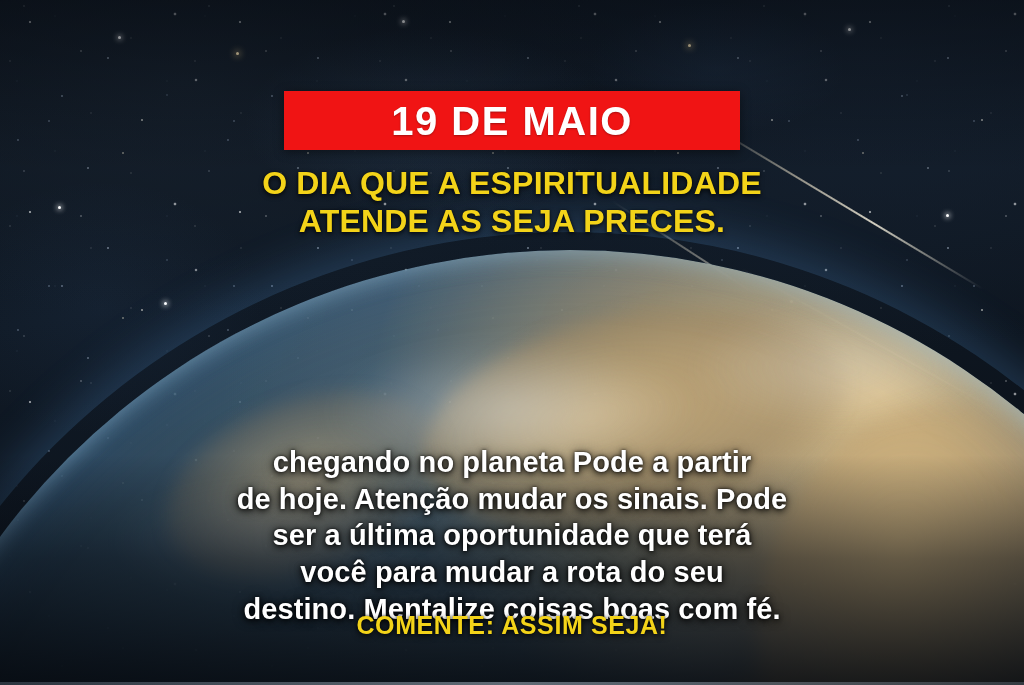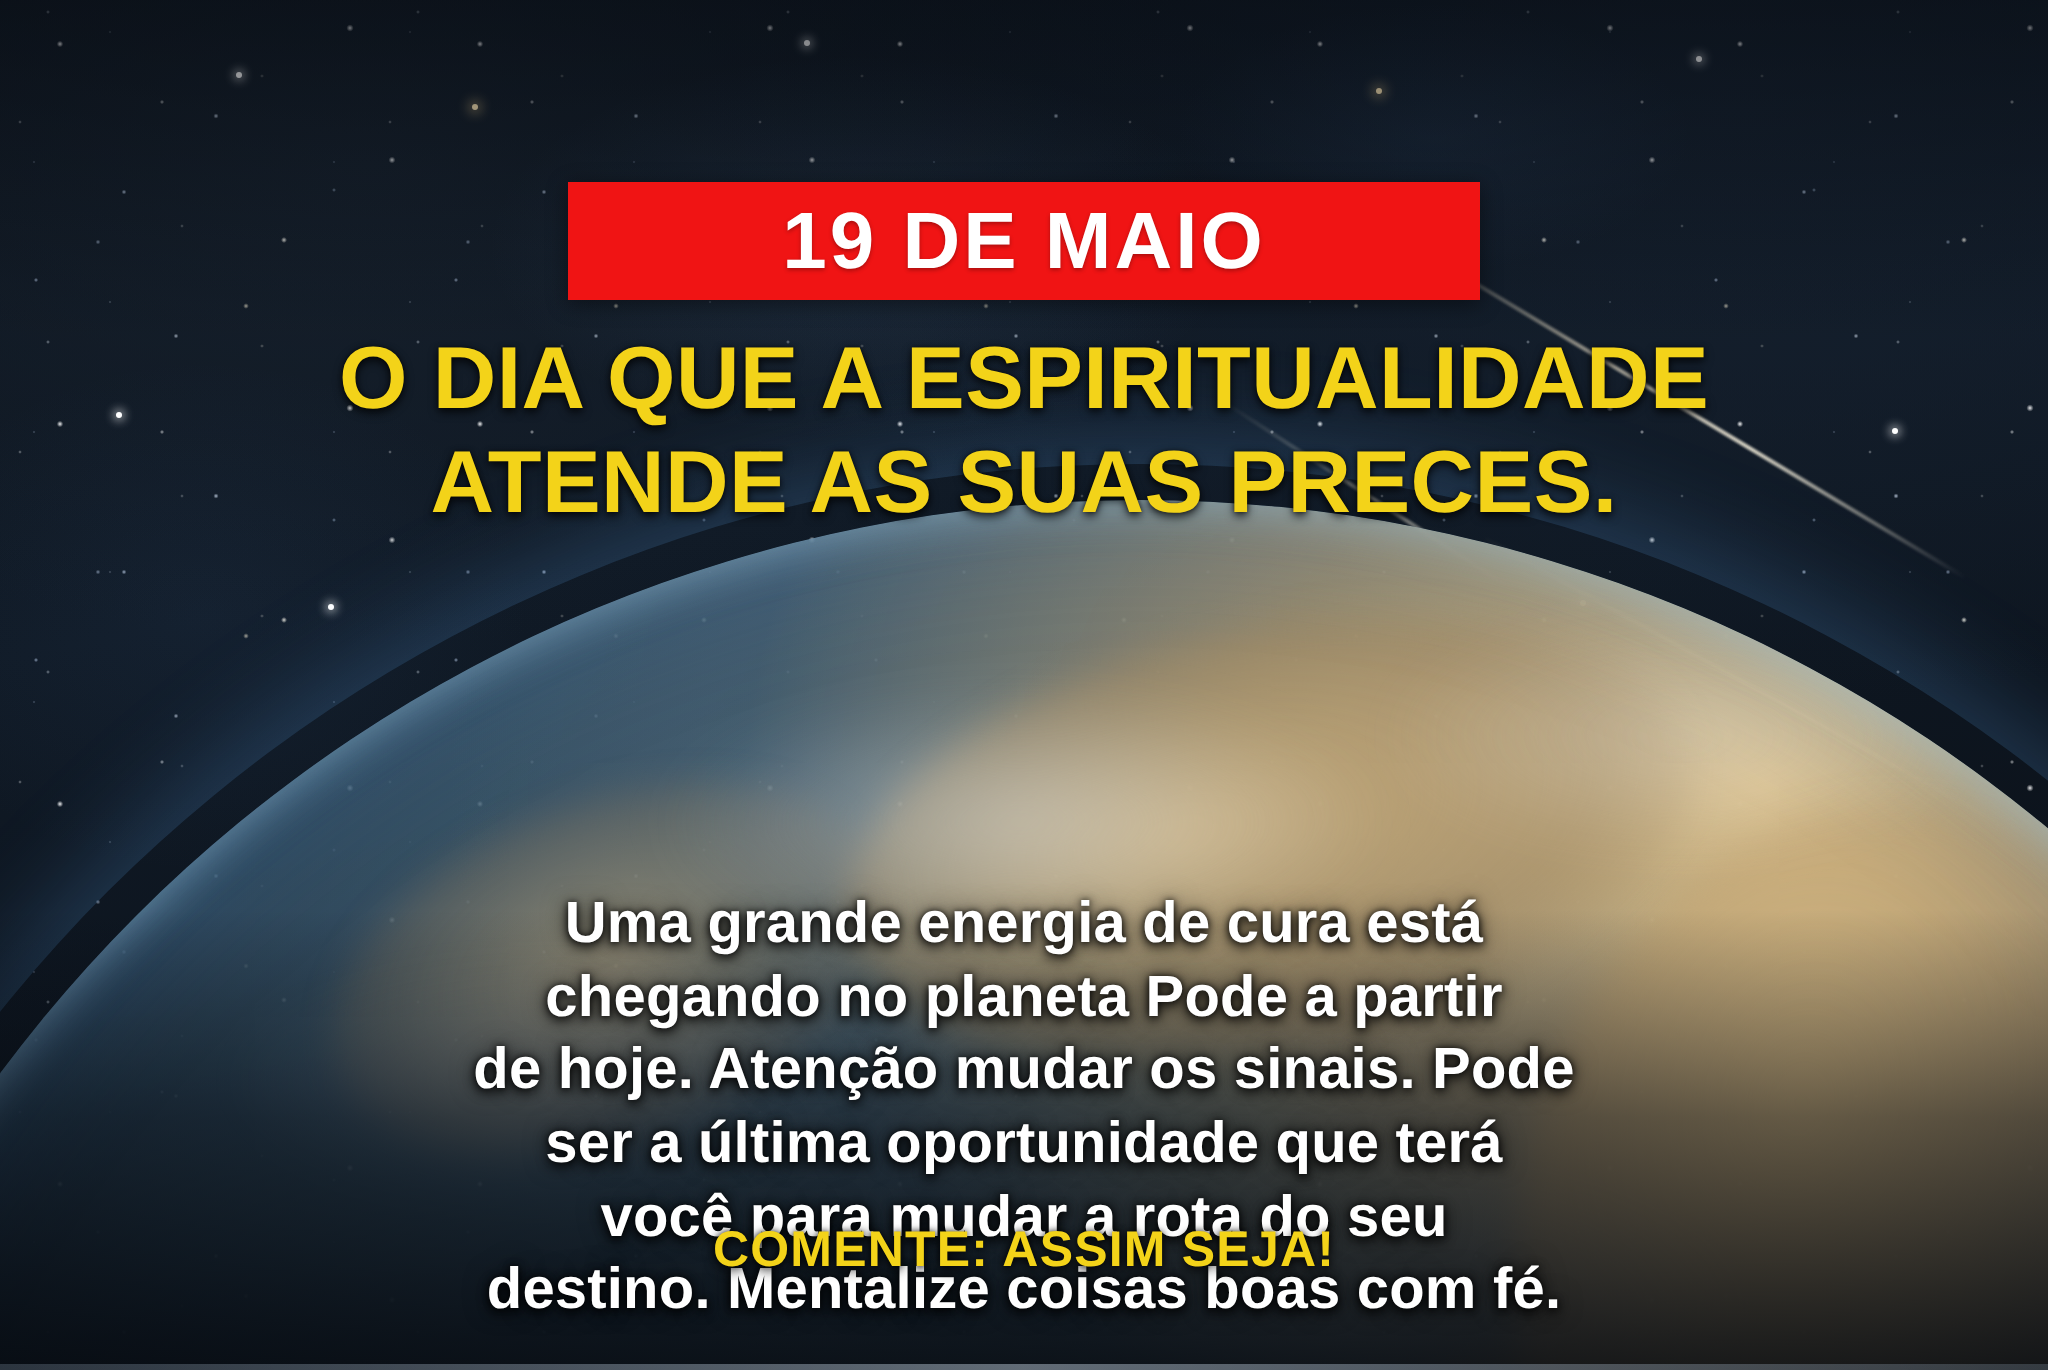--- a/index.html
+++ b/index.html
@@ -213,21 +213,21 @@
     line-height: 1;
     white-space: nowrap;
     text-shadow: 0 1px 2px rgba(0,0,0,0.30);
   }
 
   .headline {
     position: absolute;
     left: 0; right: 0;
     top: 164px;
     color: #f3d319;
-    font-size: 44px;
+    font-size: 32px;
     font-weight: bold;
     line-height: 1.19;
     letter-spacing: 0.2px;
     text-shadow:
       0 2px 5px rgba(0,0,0,0.75),
       0 0 2px rgba(0,0,0,0.55);
   }
   .headline .hl-line { display: block; white-space: nowrap; }
 
   .body-copy {
@@ -317,25 +317,24 @@
   <div class="bottom-shade"></div>
 
   <div class="content">
 
     <div class="date-banner">
       <span class="date-banner-text">19 DE MAIO</span>
     </div>
 
     <div class="headline">
       <span class="hl-line">O DIA QUE A ESPIRITUALIDADE</span>
-      <span class="hl-line">ATENDE AS SUAS PRECES.</span>
+      <span class="hl-line">ATENDE AS SEJA PRECES.</span>
     </div>
 
     <div class="body-copy">
-      <span class="bc-line">Uma grande energia de cura está</span>
       <span class="bc-line">chegando no planeta Pode a partir</span>
       <span class="bc-line">de hoje. Atenção mudar os sinais. Pode</span>
       <span class="bc-line">ser a última oportunidade que terá</span>
       <span class="bc-line">você para mudar a rota do seu</span>
       <span class="bc-line">destino. Mentalize coisas boas com fé.</span>
     </div>
 
     <div class="cta">COMENTE: ASSIM SEJA!</div>
 
   </div>

